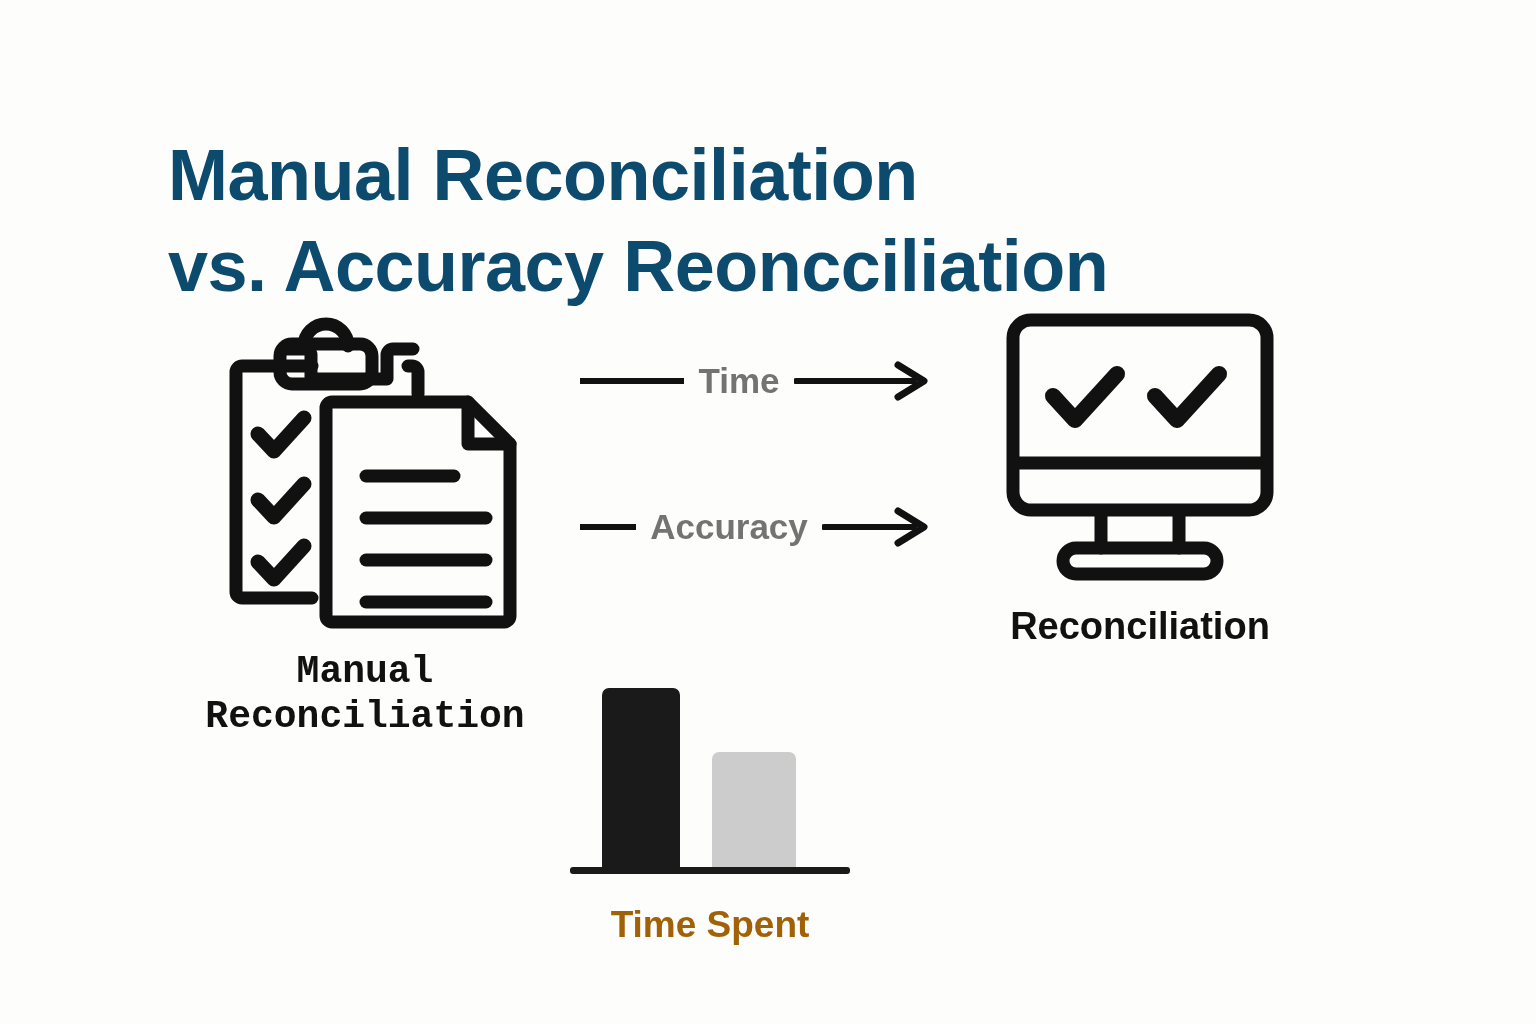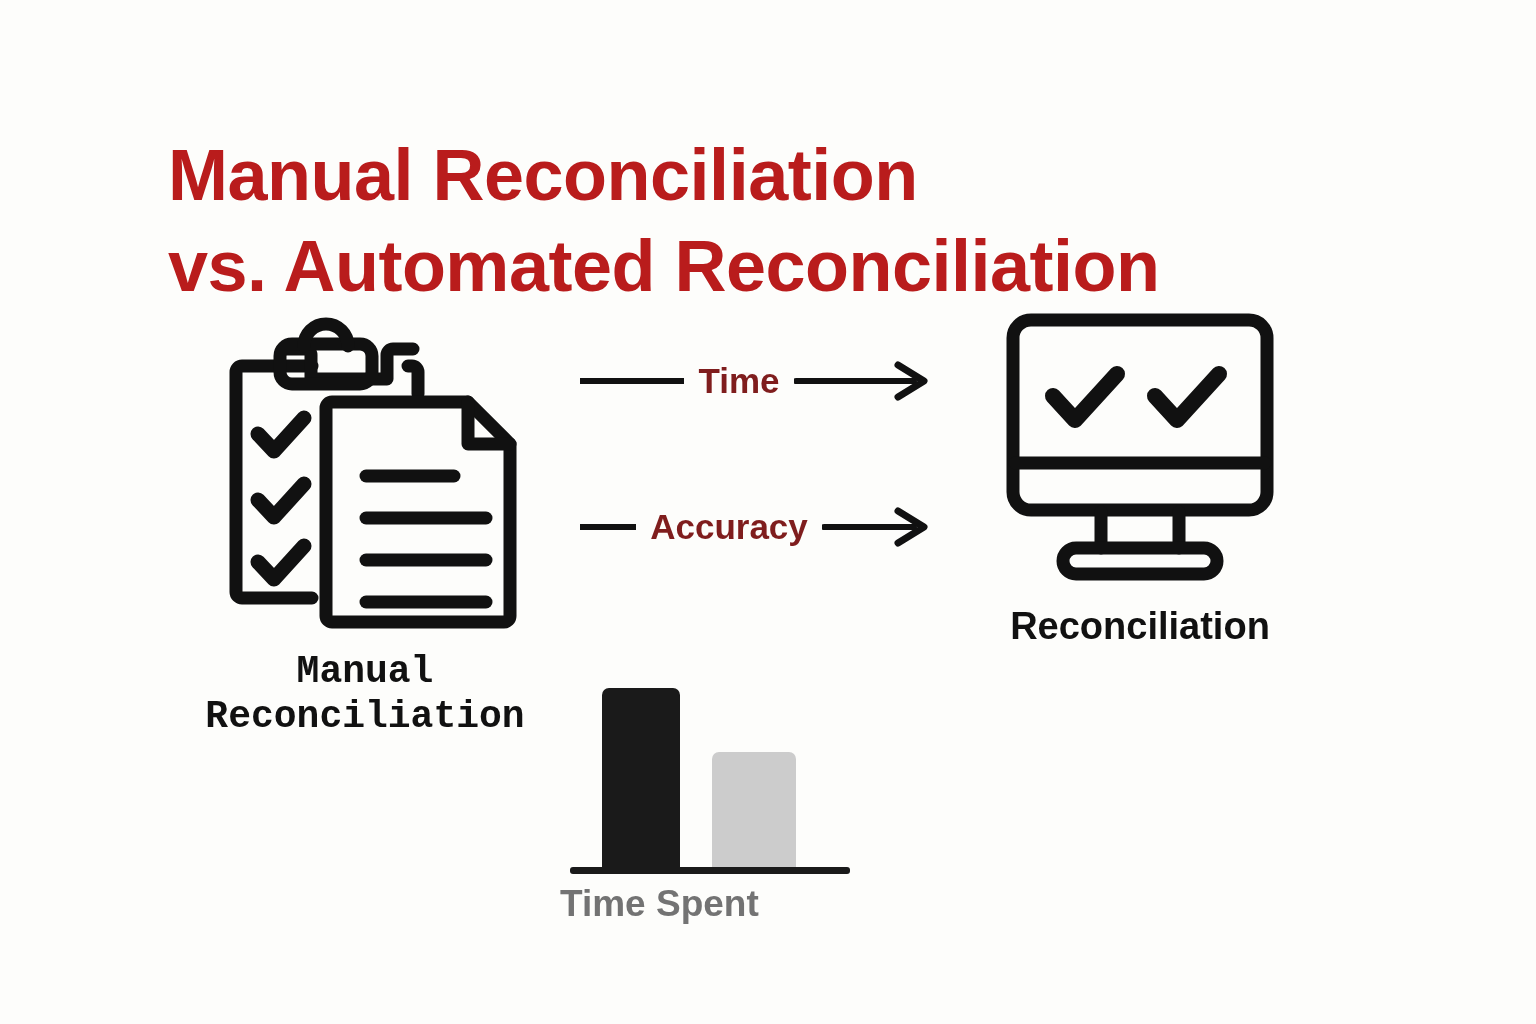--- a/index.html
+++ b/index.html
@@ -25,21 +25,21 @@
   
   .title {
     position: absolute;
     left: 168px;
     top: 82px;
     width: 1180px;
     font-size: 72px;
     font-weight: 700;
     line-height: 1.26;
     letter-spacing: -0.5px;
-    color: #b91c1c;
+    color: #0c4a6e;
     white-space: nowrap;
   }
   .title-line { display: block; }
 
   
   .icon-block {
     position: absolute;
     display: flex;
     flex-direction: column;
     align-items: center;
@@ -80,21 +80,21 @@
   #row-errors   { top: 218px; }
 
   .conn-line-left {
     height: 6px;
     background: #111111;
     flex: 0 0 auto;
   }
   .conn-label {
     font-size: 35px;
     font-weight: 700;
-    color: #7f1d1d;
+    color: #737373;
     white-space: nowrap;
     padding: 0 14px;
     text-align: right;
   }
   .conn-arrow {
     flex: 0 0 auto;
     display: block;
   }
 
   
@@ -130,35 +130,35 @@
   #chart-baseline {
     position: absolute;
     left: 10px;
     bottom: -4px;
     width: 280px;
     height: 7px;
     background: #1a1a1a;
     border-radius: 3px;
   }
   #chart-label {
-    margin-top: 13px;
-    text-align: left;
+    margin-top: 34px;
+    text-align: center;
     font-size: 37px;
     font-weight: 700;
-    color: #737373;
+    color: #a16207;
   }
 </style>
 </head>
 <body>
 
 <div id="canvas">
 
   <h1 class="title">
     <span class="title-line">Manual Reconciliation</span>
-    <span class="title-line">vs. Automated Reconciliation</span>
+    <span class="title-line">vs. Accuracy Reoncciliation</span>
   </h1>
 
   <div class="icon-block" id="manual-block">
 
     <svg width="330" height="320" viewBox="0 0 330 320">
       <g fill="none" stroke="#111111" stroke-width="13" stroke-linecap="round" stroke-linejoin="round">
 
         <path d="M112 50 H 42 a6 6 0 0 0 -6 6 V 276 a6 6 0 0 0 6 6 H 112"></path>
         <path d="M208 50 H 212 a6 6 0 0 1 6 6 V 78"></path>
 

